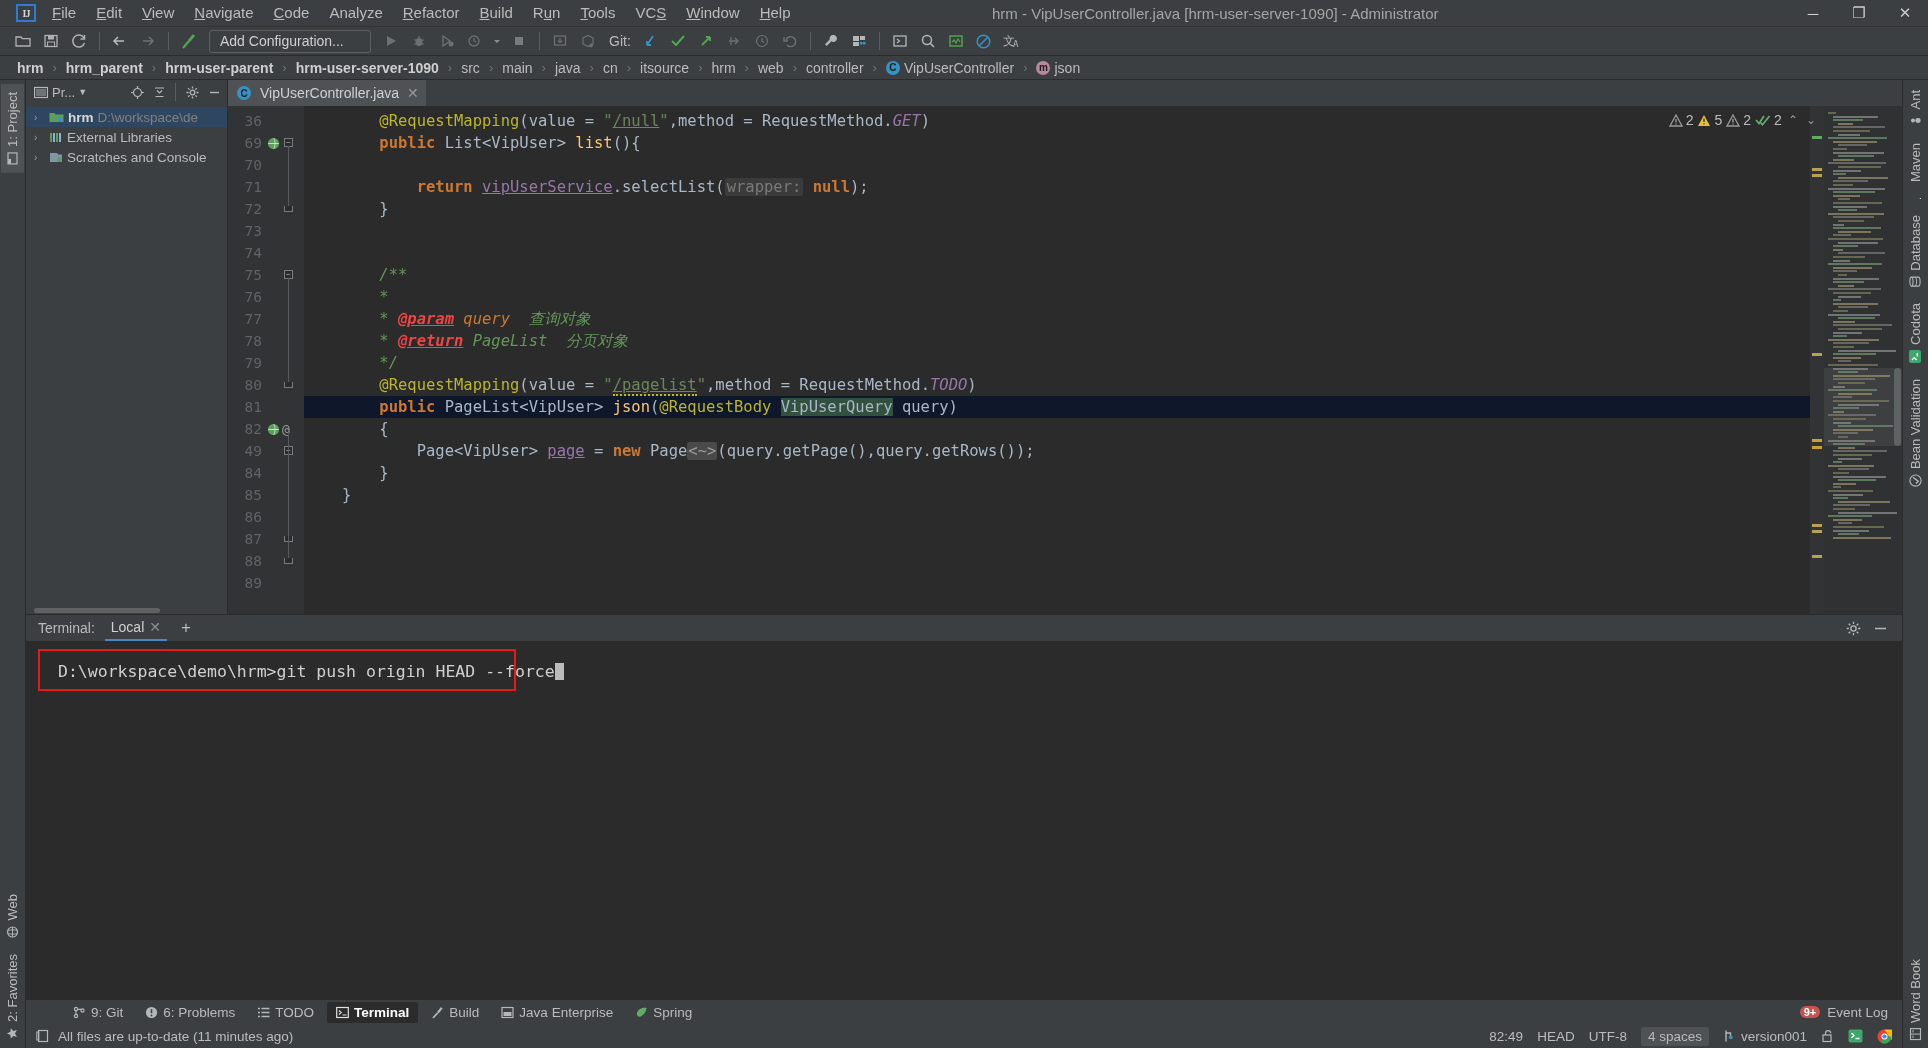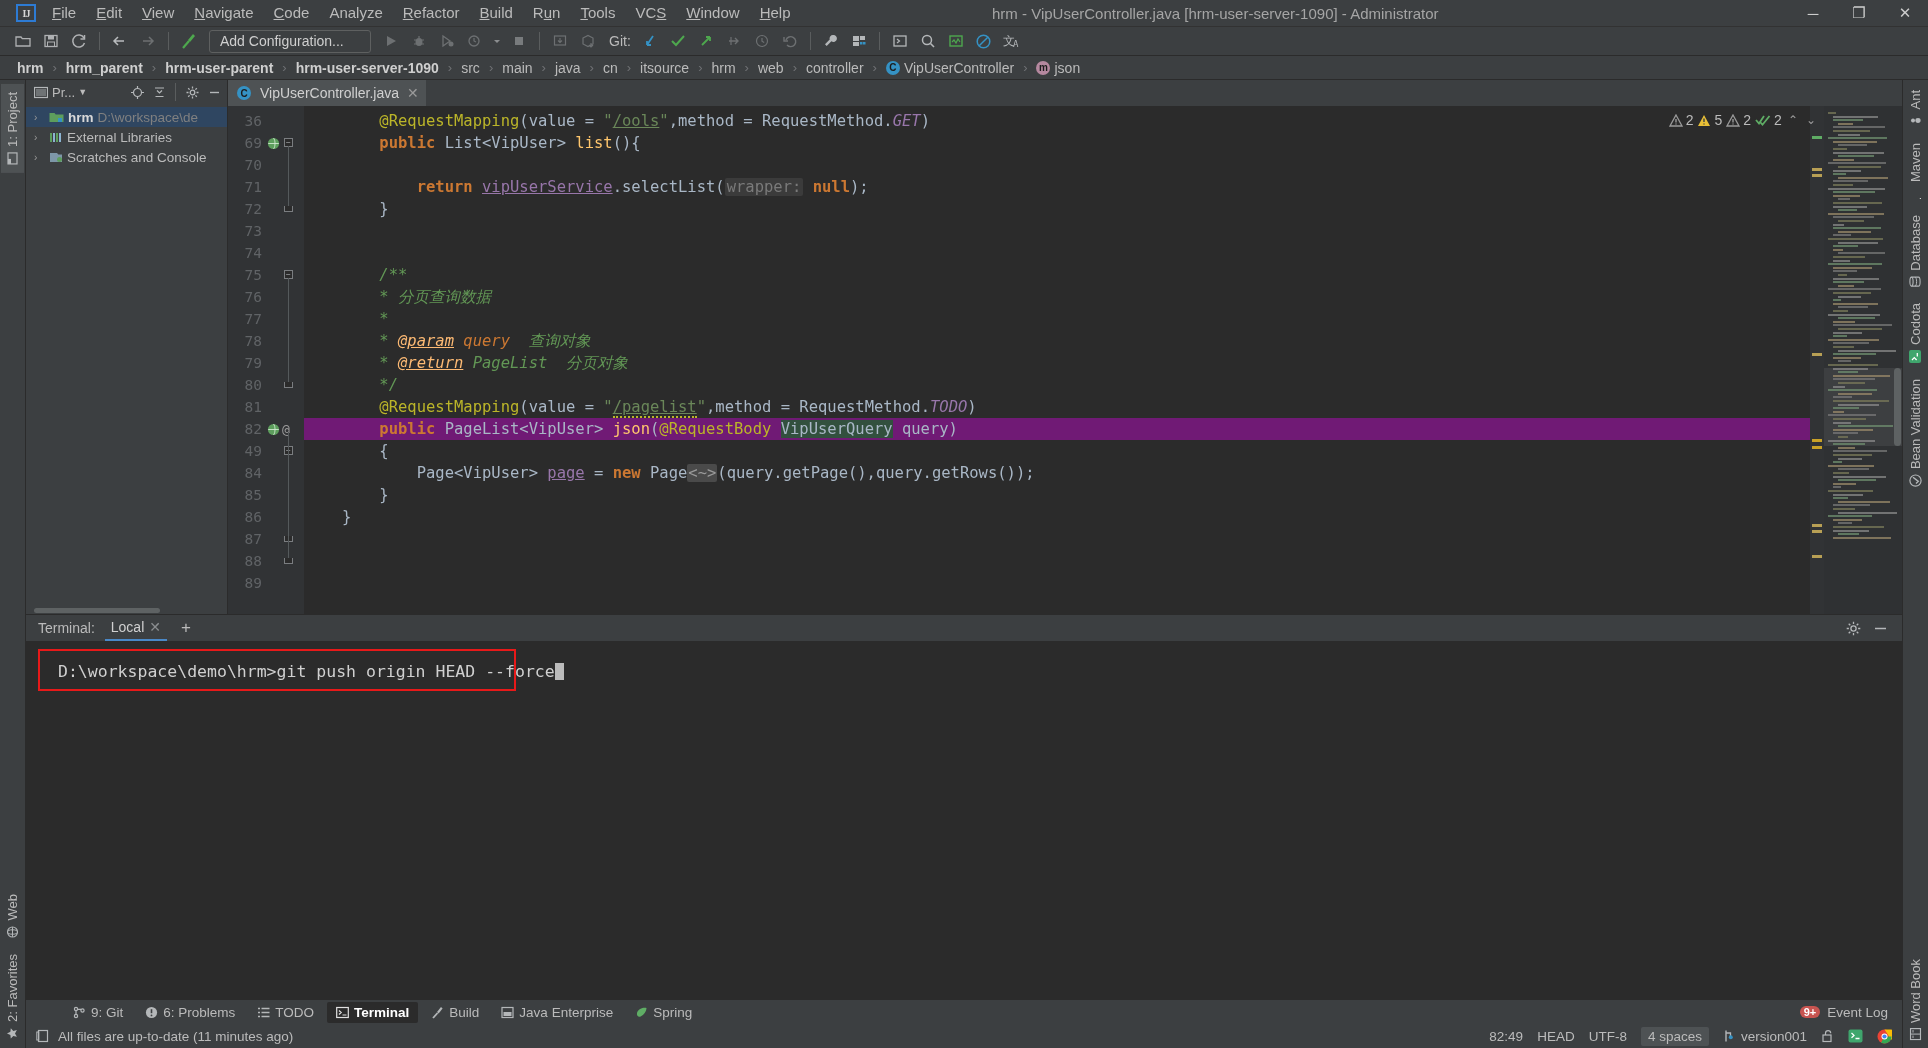--- a/index.html
+++ b/index.html
@@ -87,34 +87,34 @@
   .tab-close { color: #9a9a9a; font-size: 14px; padding-left: 3px; }
   .editor-wrap { flex: 1; display: flex; min-height: 0; position: relative; overflow: hidden; }
   .gutter { width: 76px; background: #313335; flex: 0 0 76px; position: relative;
             padding-top: 4px; font-family: "DejaVu Sans Mono", monospace; font-size: 14.5px; }
   .gl { height: 22px; display: flex; align-items: center; color: #606366; }
   .gl .num { width: 34px; text-align: right; }
   .gl .icons { margin-left: 5px; display: flex; align-items: center; gap: 2px; width: 32px; }
   .code { flex: 1; background: #2b2b2b; padding-top: 4px; position: relative;
           font-family: "DejaVu Sans Mono", monospace; font-size: 15.5px; overflow: hidden; }
   .cl { height: 22px; line-height: 22px; white-space: pre; padding-left: 38px; color: #a9b7c6; }
-  .cl.hl { background: #701a75; }
+  .cl.hl { background: #0f172a; }
   .fold-rail { position: absolute; left: 0; top: 0; bottom: 0; width: 10px; }
   .fold-line { position: absolute; left: 4px; width: 1px; background: #555a5c; }
   .fold-mark { position: absolute; left: 0; width: 9px; height: 9px; border: 1px solid #7a7d80;
                background: #2b2b2b; color: #a0a3a6; font-size: 8px; line-height: 7px;
                text-align: center; }
 
   
   .kw  { color: #cc7832; font-weight: bold; }
   .ann { color: #bbb529; }
   .str { color: #6a8759; }
   .lnk { color: #6a8759; text-decoration: underline; }
   .cmt { color: #629755; font-style: italic; }
-  .tag { color: #fdba74; font-style: italic; text-decoration: underline; font-weight: normal; }
+  .tag { color: #ef4444; font-style: italic; text-decoration: underline; font-weight: bold; }
   .cmt-p { color: #cc7832; font-style: italic; }
   .fld { color: #9876aa; text-decoration: underline; }
   .mth { color: #ffc66d; }
   .sfl { color: #9876aa; font-style: italic; }
   .typ { color: #a9b7c6; }
   .hint { background: #3b3b3b; color: #7a7a7a; font-style: normal; border-radius: 2px; padding: 0 2px; }
   .hl-sel { background: #32503e; }
   .squig { border-bottom: 2px dotted #bbb529; }
   .fold-chip { background: #4a4a4a; color: #9a9a9a; border-radius: 2px; padding: 0 1px; }
 
@@ -639,29 +639,28 @@
                 <div class="gl">
                   <span class="num">88</span>
                   <span class="icons"></span>
                 </div>
                 <div class="gl">
                   <span class="num">89</span>
                   <span class="icons"></span>
                 </div>
               </div>
             <div class="code" id="code">
-                <div class="cl">    <span class="ann">@RequestMapping</span>(value = <span class="str">"</span><span class="lnk">/ools</span><span class="str">"</span>,method = RequestMethod.<span class="sfl">GET</span>)</div>
+                <div class="cl">    <span class="ann">@RequestMapping</span>(value = <span class="str">"</span><span class="lnk">/null</span><span class="str">"</span>,method = RequestMethod.<span class="sfl">GET</span>)</div>
                 <div class="cl">    <span class="kw">public</span> List&lt;VipUser&gt; <span class="mth">list</span>(){</div>
                 <div class="cl">&nbsp;</div>
                 <div class="cl">        <span class="kw">return</span> <span class="fld">vipUserService</span>.selectList(<span class="hint">wrapper:</span> <span class="kw">null</span>);</div>
                 <div class="cl">    }</div>
                 <div class="cl">&nbsp;</div>
                 <div class="cl">&nbsp;</div>
                 <div class="cl">    <span class="cmt">/**</span></div>
-                <div class="cl">    <span class="cmt">* 分页查询数据</span></div>
                 <div class="cl">    <span class="cmt">*</span></div>
                 <div class="cl">    <span class="cmt">* </span><span class="tag">@param</span><span class="cmt-p"> query</span><span class="cmt">  查询对象</span></div>
                 <div class="cl">    <span class="cmt">* </span><span class="tag">@return</span><span class="cmt"> PageList  分页对象</span></div>
                 <div class="cl">    <span class="cmt">*/</span></div>
                 <div class="cl">    <span class="ann">@RequestMapping</span>(value = <span class="str">"</span><span class="lnk squig">/pagelist</span><span class="str">"</span>,method = RequestMethod.<span class="sfl">TODO</span>)</div>
                 <div class="cl hl">    <span class="kw">public</span> PageList&lt;VipUser&gt; <span class="mth">json</span>(<span class="ann">@RequestBody</span> <span class="hl-sel">VipUserQuery</span> query)</div>
                 <div class="cl">    {</div>
                 <div class="cl">        Page&lt;VipUser&gt; <span class="fld">page</span> = <span class="kw">new</span> Page<span class="fold-chip">&lt;~&gt;</span>(query.getPage(),query.getRows());</div>
                 <div class="cl">    }</div>
                 <div class="cl">}</div>

